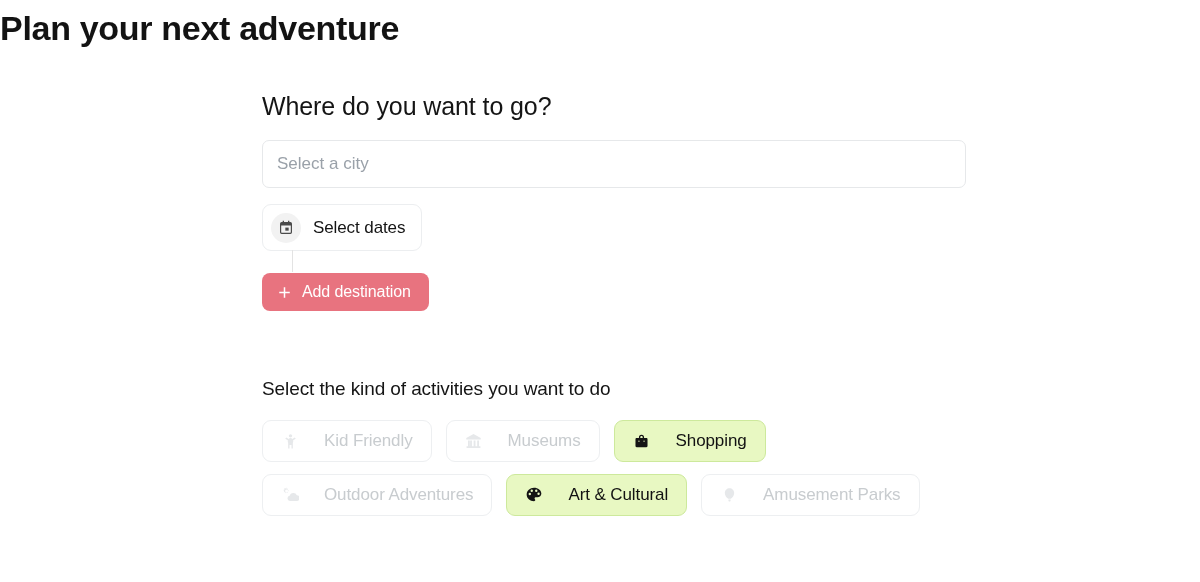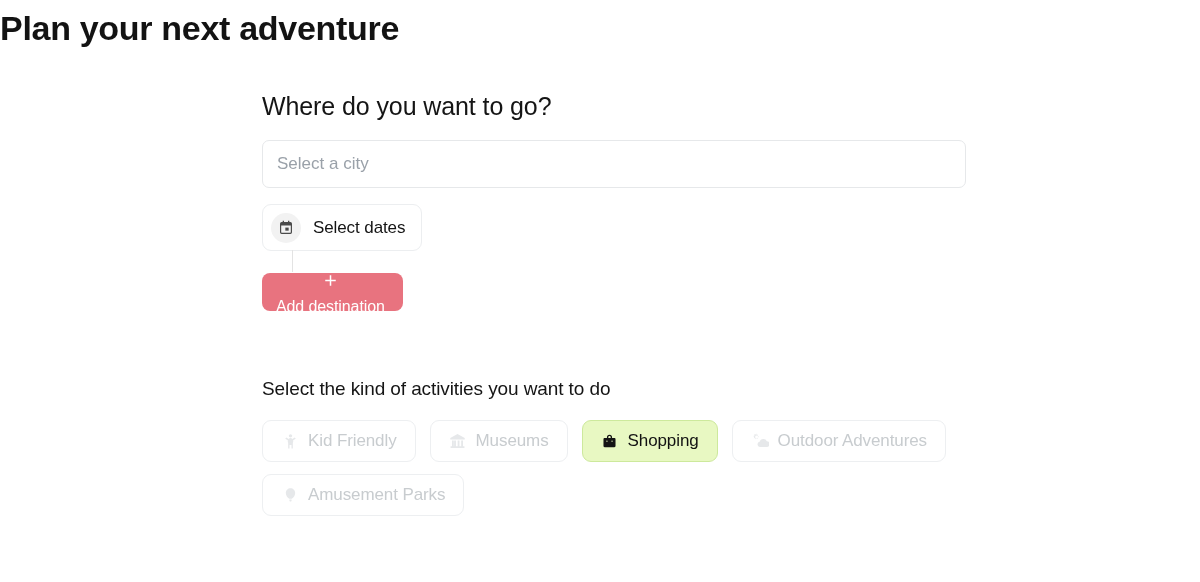--- a/index.html
+++ b/index.html
@@ -114,21 +114,20 @@
     align-items: center;
     gap: 10px;
     height: 38px;
     padding: 0 18px 0 14px;
     background: #e8737f;
     border: none;
     border-radius: 8px;
     cursor: pointer;
     font-family: "Liberation Sans", sans-serif;
     box-sizing: border-box;
-    flex-direction: column;
   }
   .add-dest-label {
     font-size: 16px;
     color: #ffffff;
     letter-spacing: -0.1px;
   }
   .plus-icon {
     display: inline-flex;
     align-items: center;
     justify-content: center;
@@ -148,21 +147,21 @@
     margin-top: 19px;
     width: 712px;
     display: flex;
     flex-wrap: wrap;
     gap: 12px 14px;
   }
 
   .chip {
     display: inline-flex;
     align-items: center;
-    gap: 9px;
+    gap: 25px;
     height: 42px;
     padding: 0 18px;
     border-radius: 9px;
     border: 1px solid #edeff1;
     background: #ffffff;
     cursor: pointer;
     box-sizing: border-box;
     font-family: "Liberation Sans", sans-serif;
   }
   .chip .chip-label {
@@ -257,20 +256,28 @@
     <button class="chip">
       <span class="chip-icon">
         <svg width="18" height="18" viewBox="0 0 24 24" aria-hidden="true">
           <path d="M7.6 1.6 6.4 3.2 4.6 2.6l.2 1.9-1.8.8 1.5 1.2-.8 1.7 1.9-.2.7 1.8 1.3-1.4 1.8.7-.4-1.9 1.6-1-1.7-.9.3-1.9-1.9.5L7.6 1.6zm-.2 3a1.9 1.9 0 1 1 0 3.8 1.9 1.9 0 0 1 0-3.8z"></path>
           <path d="M16.2 9.2c-2.3 0-4.2 1.6-4.7 3.7a3.6 3.6 0 0 0 .4 7.1h8.7a3.9 3.9 0 0 0 .5-7.8 4.9 4.9 0 0 0-4.9-3z"></path>
         </svg>
       </span>
       <span class="chip-label">Outdoor Adventures</span>
     </button>
 
+    <button class="chip selected">
+      <span class="chip-icon">
+        <svg width="18" height="18" viewBox="0 0 24 24" aria-hidden="true">
+          <path d="M12 2.2C6.6 2.2 2.2 6.2 2.2 11.2c0 5 4.4 9 9.8 9 .9 0 1.7-.7 1.7-1.6 0-.4-.2-.8-.5-1.1-.3-.3-.4-.6-.4-1 0-.9.7-1.6 1.7-1.6h2c3 0 5.3-2.2 5.3-5C21.8 5.8 17.4 2.2 12 2.2zM6.4 12.2a1.6 1.6 0 1 1 0-3.2 1.6 1.6 0 0 1 0 3.2zm2.6-4.3a1.6 1.6 0 1 1 0-3.2 1.6 1.6 0 0 1 0 3.2zm6 0a1.6 1.6 0 1 1 0-3.2 1.6 1.6 0 0 1 0 3.2zm3.1 4a1.6 1.6 0 1 1 0-3.2 1.6 1.6 0 0 1 0 3.2z"></path>
+        </svg>
+      </span>
+      <span class="chip-label">Art &amp; Cultural</span>
+    </button>
 
     <button class="chip">
       <span class="chip-icon">
         <svg width="17" height="17" viewBox="0 0 24 24" aria-hidden="true">
           <path d="M12 1.8c-3.7 0-6.6 3-6.6 6.7 0 3.4 2.3 6.7 4.8 8.1h3.6c2.5-1.4 4.8-4.7 4.8-8.1 0-3.7-2.9-6.7-6.6-6.7z"></path>
           <path d="M10.5 17.8h3v1.6c0 .5-.4.9-.9.9h-1.2c-.5 0-.9-.4-.9-.9v-1.6z"></path>
         </svg>
       </span>
       <span class="chip-label">Amusement Parks</span>
     </button>

